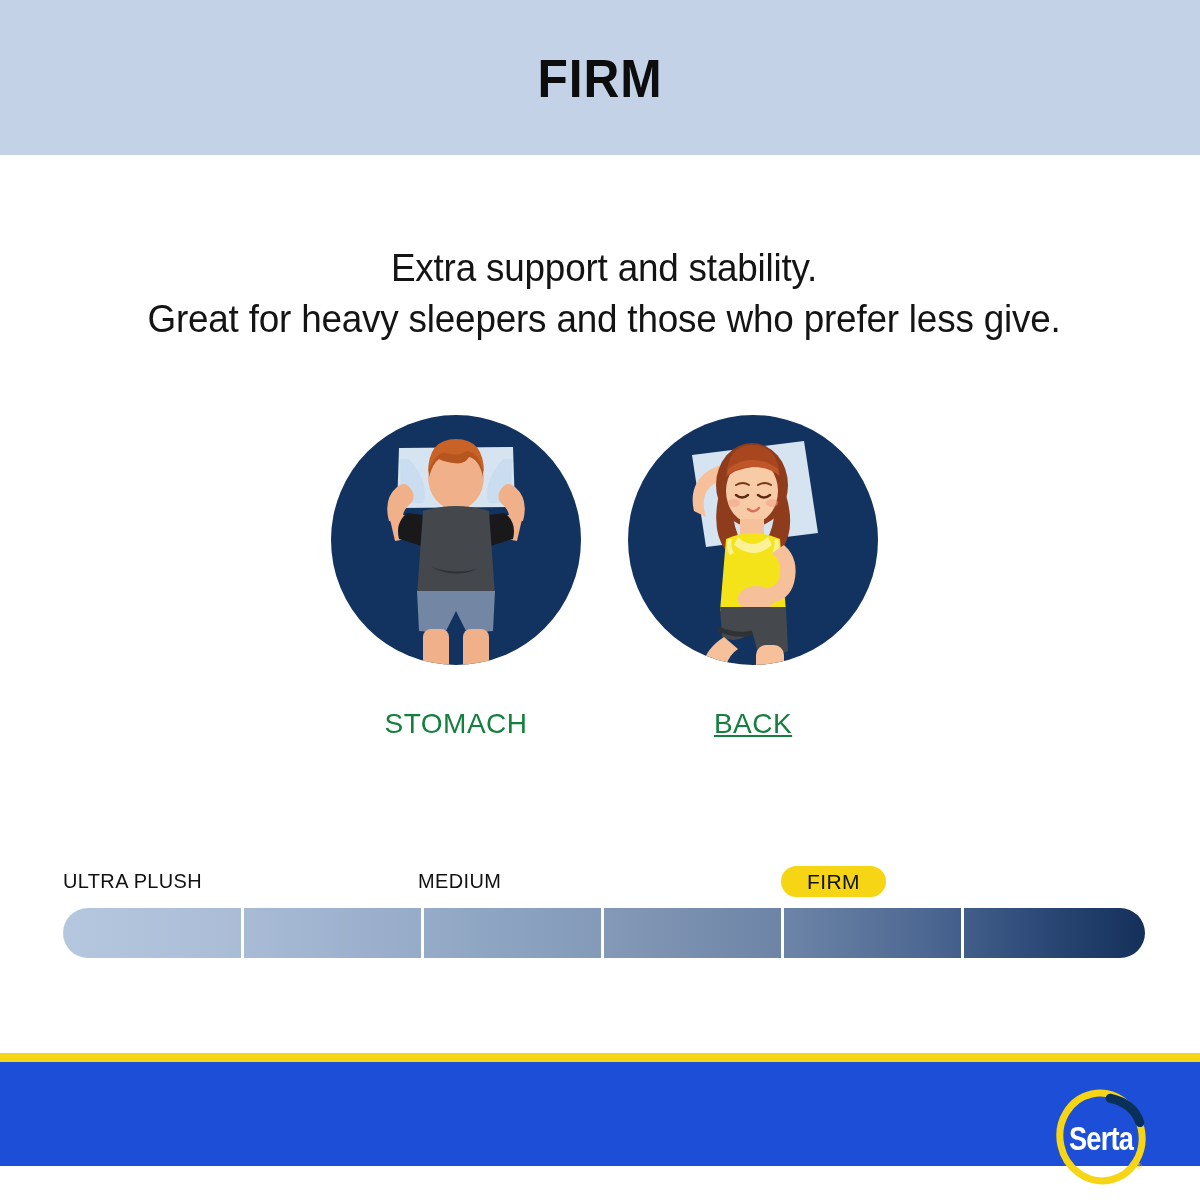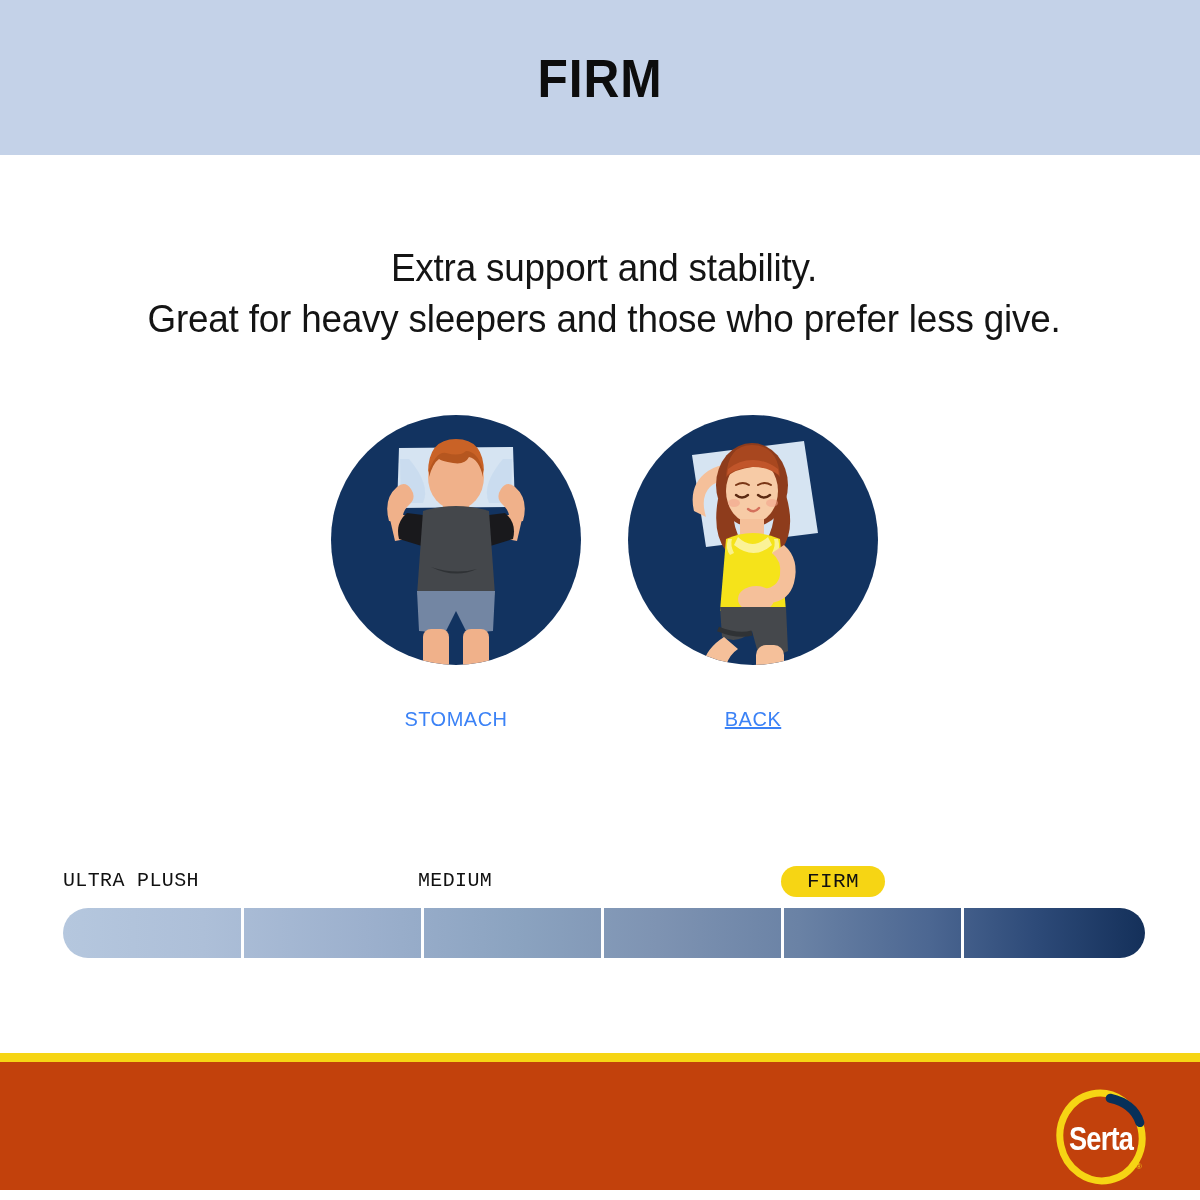--- a/index.html
+++ b/index.html
@@ -38,31 +38,31 @@
   }
   .illus{
     position:absolute; top:0; width:250px; height:250px;
   }
   .illus.left{ left:331px; }
   .illus.right{ left:628px; }
   .illus svg{ display:block; width:250px; height:250px; }
 
   .caption{
     position:absolute; top:708px; width:250px; text-align:center;
-    font-size:20px; font-weight:300; color:#3b82f6; letter-spacing:0.5px;
+    font-size:28px; font-weight:300; color:#15803d; letter-spacing:0.5px;
   }
   .caption.left{ left:331px; }
   .caption.right{ left:628px;text-decoration:underline; }
 
   
   .scale{
     position:absolute; left:63px; top:866px; width:1082px; height:130px;
   }
   .scale-labels-top, .scale-labels-bottom{
-    position:absolute; left:0; width:1082px; height:32px;font-family:Liberation Mono, monospace;
+    position:absolute; left:0; width:1082px; height:32px;
   }
   .scale-labels-top{ top:0; }
   .scale-labels-bottom{ top:106px; }
   .slabel{
     position:absolute; font-size:21px; font-weight:400; color:#111111;
     letter-spacing:0.4px; white-space:nowrap; line-height:30px;
     transform:scaleX(0.95); transform-origin:left center;
   }
   .slabel.pill{
     background:#f6d514; color:#111111;
@@ -87,22 +87,22 @@
   .divider{
     position:absolute; top:0; width:3px; height:50px; background:#ffffff;
   }
 
   
   .footer-stripe{
     position:absolute; left:0; top:1053px; width:1200px; height:9px;
     background:#f6d514;
   }
   .footer{
-    position:absolute; left:0; top:1062px; width:1200px; height:128px;
-    background:#c2410c;
+    position:absolute; left:0; top:1062px; width:1200px; height:104px;
+    background:#1d4ed8;
   }
   .logo{
     position:absolute; right:44px; top:27px; width:110px; height:96px;
   }
   .logo svg{ display:block; }
 </style>
 </head>
 <body>
 
 <div class="header-band">

